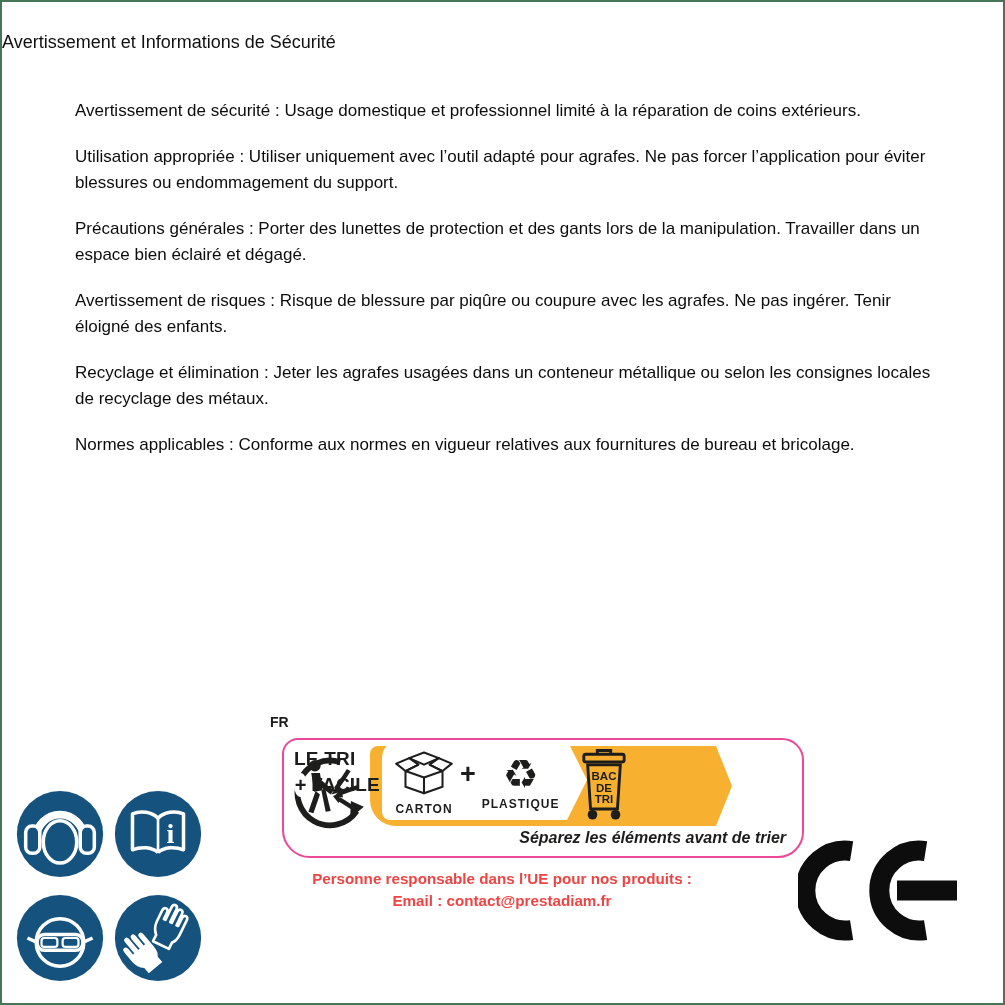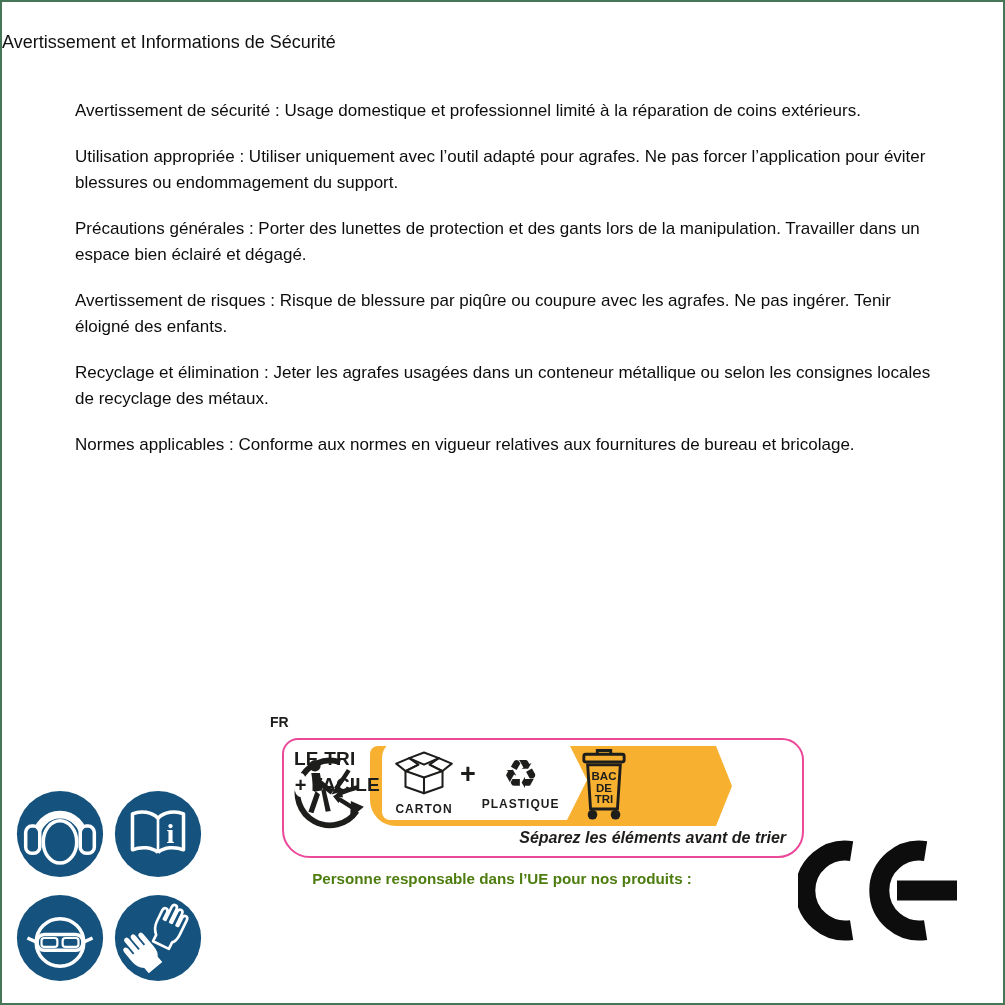--- a/index.html
+++ b/index.html
@@ -62,21 +62,21 @@
   .recycle-glyph { font-family:"DejaVu Sans", sans-serif; font-size:40px; line-height:44px; color:#1d1d1b; }
   .bin-svg { position:absolute; left:296px; top:8px; }
   .tri-tagline {
     position:absolute; right:16px; top:89px;
     font-size:16px; font-style:italic; font-weight:600; color:#1d1d1b;margin-left:36px;
   }
 
   
   .responsible {
     position:absolute; left:230px; top:866px; width:540px;
-    text-align:center; font-weight:bold; font-size:15.2px; line-height:21.5px; color:#4d7c0f;
+    text-align:center; font-weight:bold; font-size:15.2px; line-height:21.5px; color:#ef4444;
   }
 
   .ce-svg { position:absolute; left:796px; top:838px; }
 </style>
 </head>
 <body>
 
 <div class="page">
 
   <div class="doc-title">Avertissement et Informations de Sécurité</div>
@@ -203,20 +203,21 @@
         <text x="25" y="45" text-anchor="middle" font-family="Liberation Sans, sans-serif" font-size="12" font-weight="bold" fill="#1d1d1b">DE</text>
         <text x="25" y="57" text-anchor="middle" font-family="Liberation Sans, sans-serif" font-size="12" font-weight="bold" fill="#1d1d1b">TRI</text>
       </svg>
     </span>
 
     <div class="tri-tagline">Séparez les éléments avant de trier</div>
   </div>
 
   <div class="responsible">
     <div>Personne responsable dans l’UE pour nos produits :</div>
+    <div>Email : contact@prestadiam.fr</div>
   </div>
 
   <span class="ce-svg">
     <svg width="160" height="102" viewBox="0 0 160 102">
       <path d="M53.6 11 A40 40 0 1 0 53.6 90" fill="none" stroke="#0d0d0d" stroke-width="20"></path>
       <path d="M127.6 11 A40 40 0 1 0 127.6 90" fill="none" stroke="#0d0d0d" stroke-width="20"></path>
       <line x1="99" y1="50.5" x2="159" y2="50.5" stroke="#0d0d0d" stroke-width="20"></line>
     </svg>
   </span>
 

